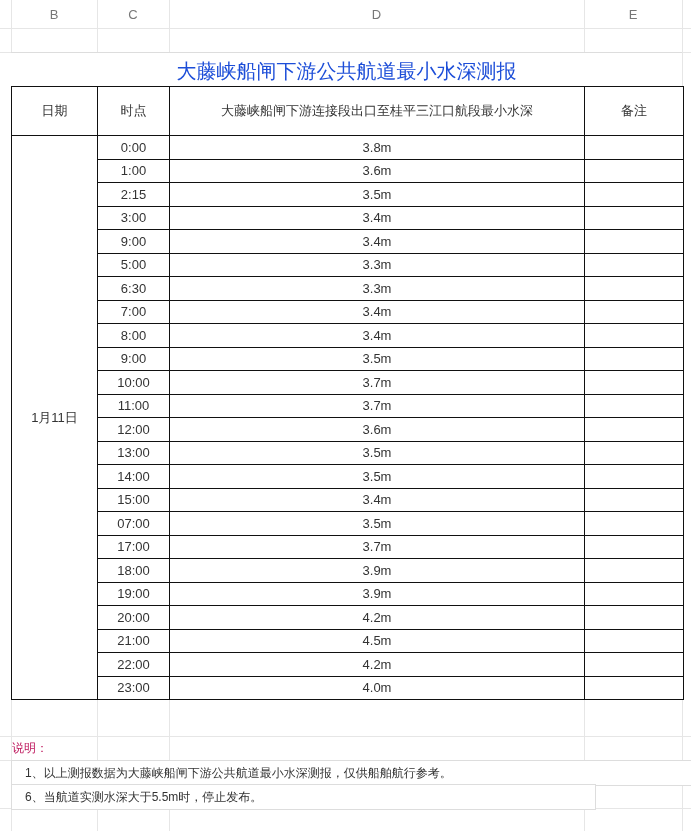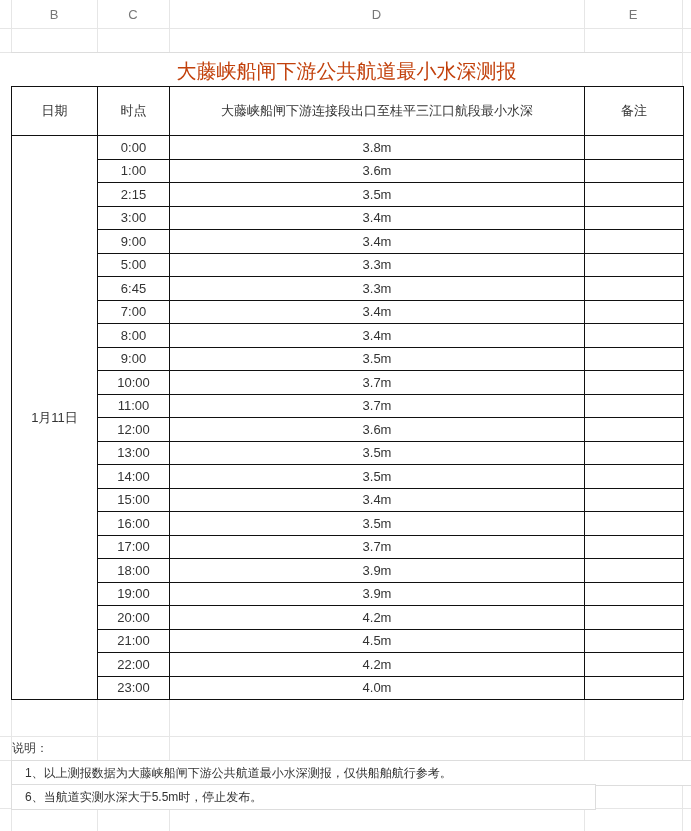--- a/index.html
+++ b/index.html
@@ -4,29 +4,29 @@
 <style>
   html, body { margin:0; padding:0; background:#fff; }
   body { width:691px; height:831px; position:relative; overflow:hidden;
          font-family:"Liberation Sans","DejaVu Sans",sans-serif; color:#222; }
   .grid-bg { position:absolute; inset:0; pointer-events:none; }
   .vline { position:absolute; top:0; bottom:0; width:1px; background:#e6e6e6; }
   .hline { position:absolute; left:0; right:0; height:1px; background:#e6e6e6; }
   .colhdr { position:absolute; top:0; height:28px; line-height:30px; text-align:center;
             font-size:13px; color:#777; }
   .sheet-title { position:absolute; left:11px; top:52px; width:671px; height:34px;
-                 line-height:36px; text-align:center; font-size:20px; color:#c2410c;
+                 line-height:36px; text-align:center; font-size:20px; color:#1d4ed8;
                  border-top:1px solid #ddd; background:#fff; }
   table.report { position:absolute; left:11px; top:86px; border-collapse:collapse;
                  width:672px; background:#fff; table-layout:fixed;padding-left:10px; }
   table.report td, table.report th { border:1.5px solid #111; text-align:center;
                  font-weight:normal; font-size:13px; color:#333; padding:0; }
   table.report th { height:48px; }
   table.report td { height:22.5px; }
-  .notes-label { position:absolute; left:12px; top:740px; font-size:12px; color:#404040; }
+  .notes-label { position:absolute; left:12px; top:740px; font-size:12px; color:#be185d; }
   .note { position:absolute; left:11px; height:24px; line-height:24px; font-size:12px;
           color:#333; padding-left:13px; border:1px solid #ddd; background:#fff; }
 </style>
 </head>
 <body>
 
 <div class="grid-bg">
   <div class="vline" style="left:11px"></div>
   <div class="vline" style="left:97px"></div>
   <div class="vline" style="left:169px"></div>
@@ -87,21 +87,21 @@
         <td>9:00</td>
         <td>3.4m</td>
         <td></td>
       </tr>
       <tr>
         <td>5:00</td>
         <td>3.3m</td>
         <td></td>
       </tr>
       <tr>
-        <td>6:45</td>
+        <td>6:30</td>
         <td>3.3m</td>
         <td></td>
       </tr>
       <tr>
         <td>7:00</td>
         <td>3.4m</td>
         <td></td>
       </tr>
       <tr>
         <td>8:00</td>
@@ -137,21 +137,21 @@
         <td>14:00</td>
         <td>3.5m</td>
         <td></td>
       </tr>
       <tr>
         <td>15:00</td>
         <td>3.4m</td>
         <td></td>
       </tr>
       <tr>
-        <td>16:00</td>
+        <td>07:00</td>
         <td>3.5m</td>
         <td></td>
       </tr>
       <tr>
         <td>17:00</td>
         <td>3.7m</td>
         <td></td>
       </tr>
       <tr>
         <td>18:00</td>

